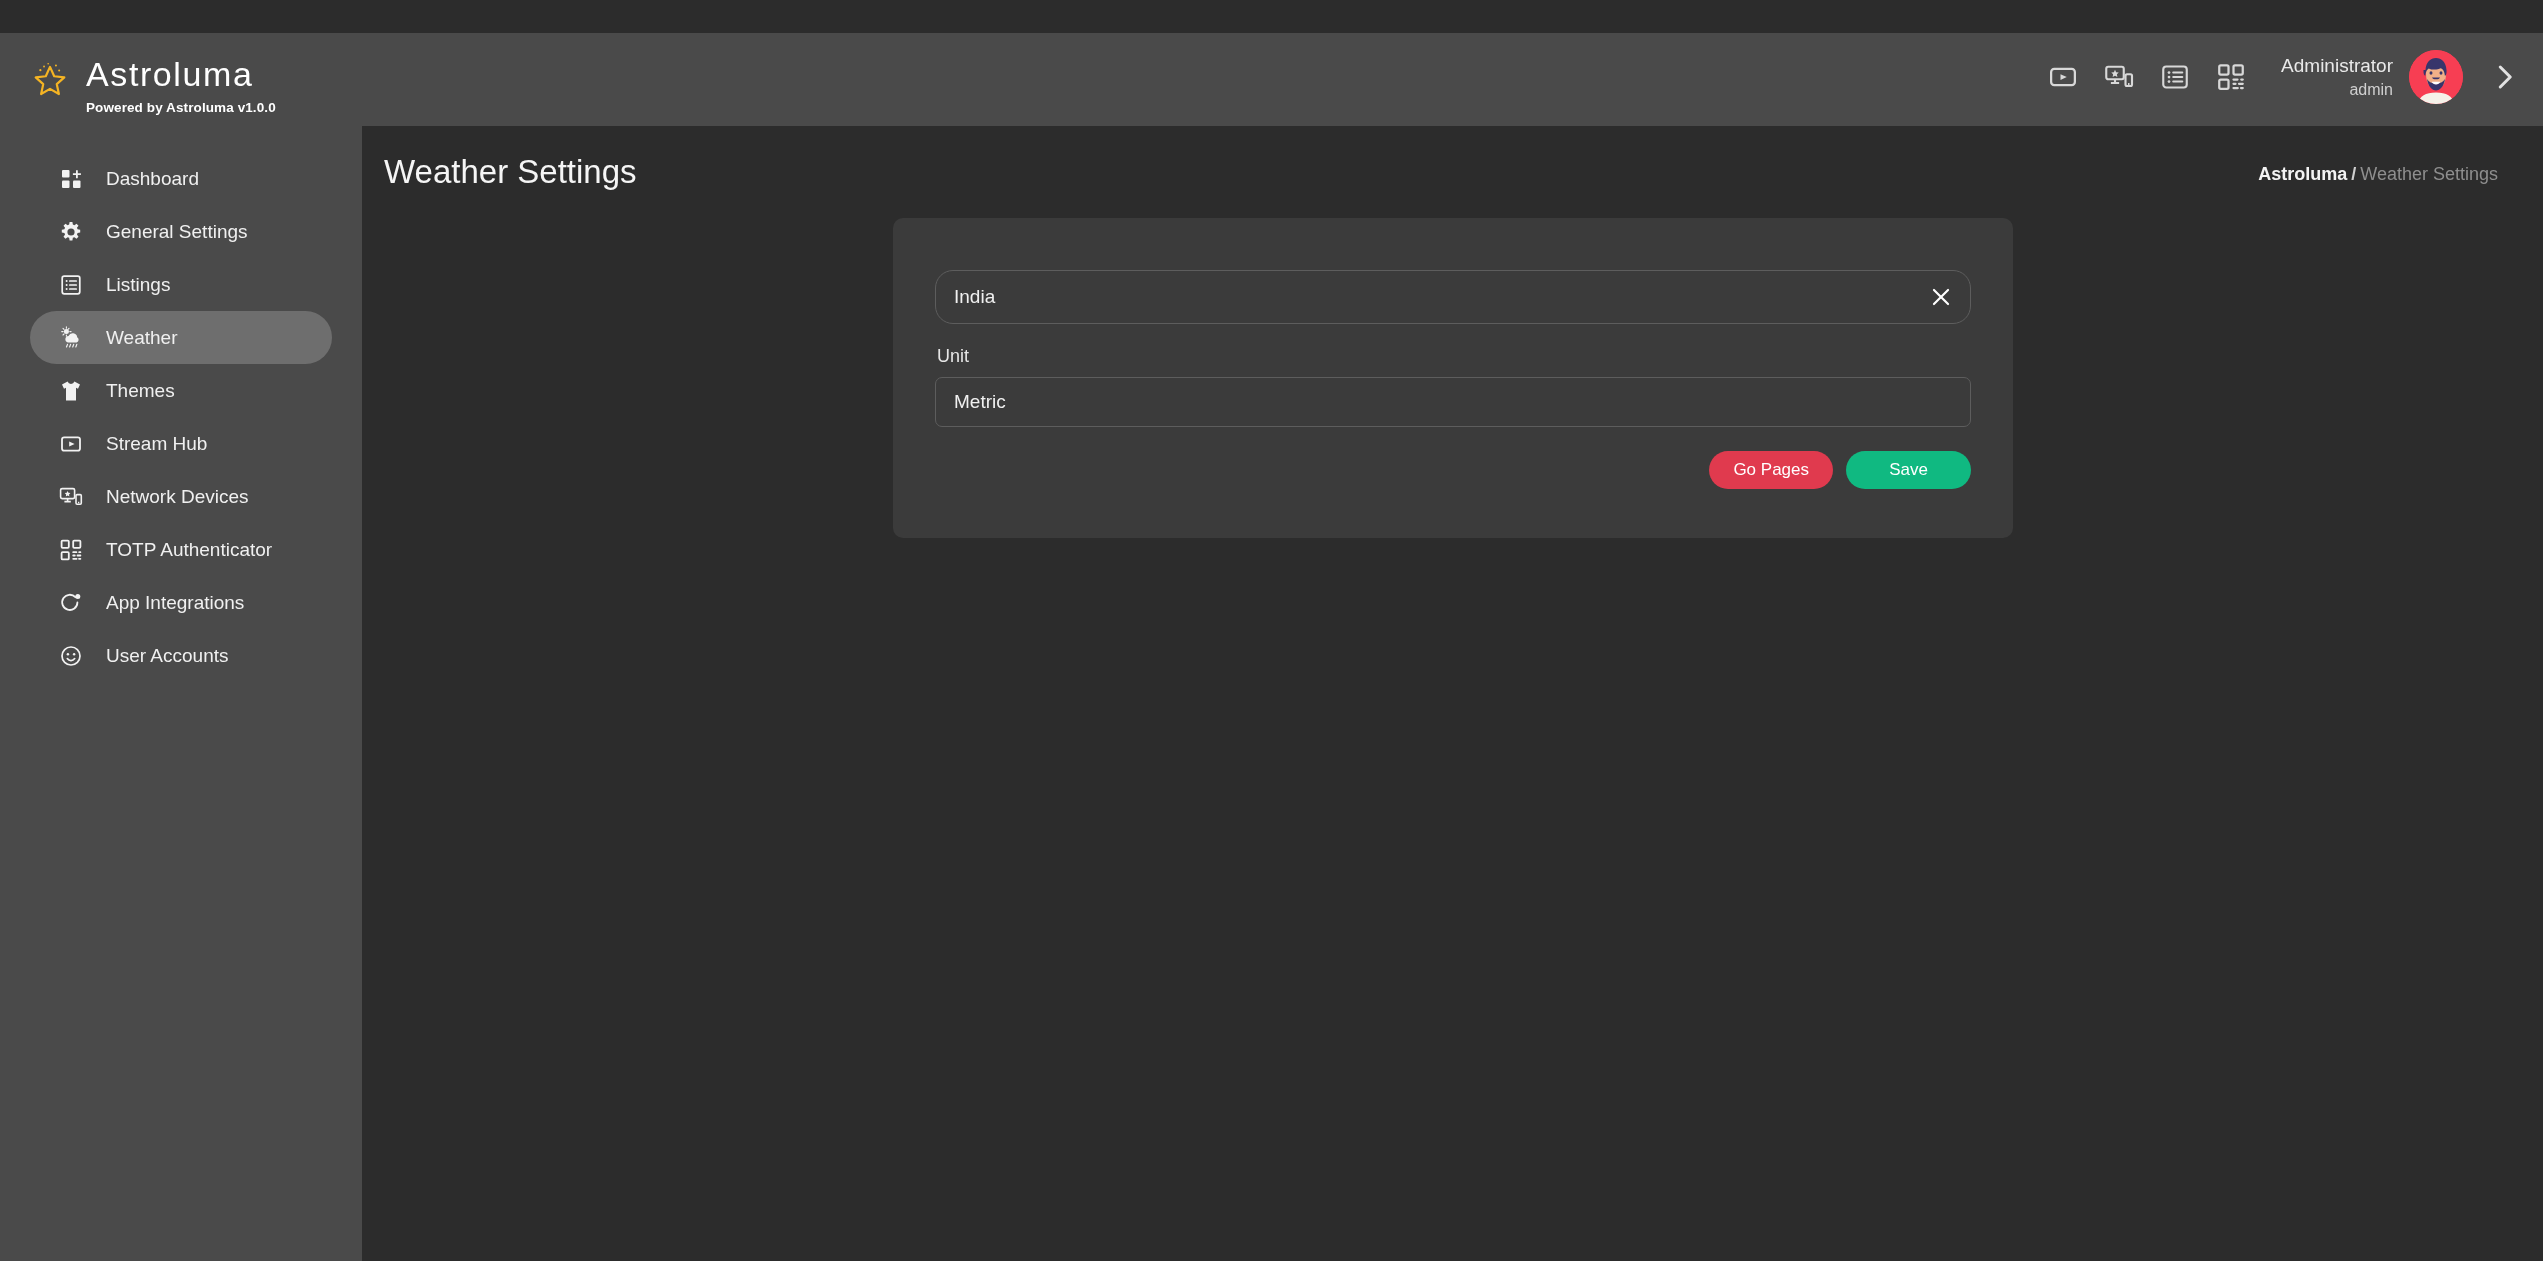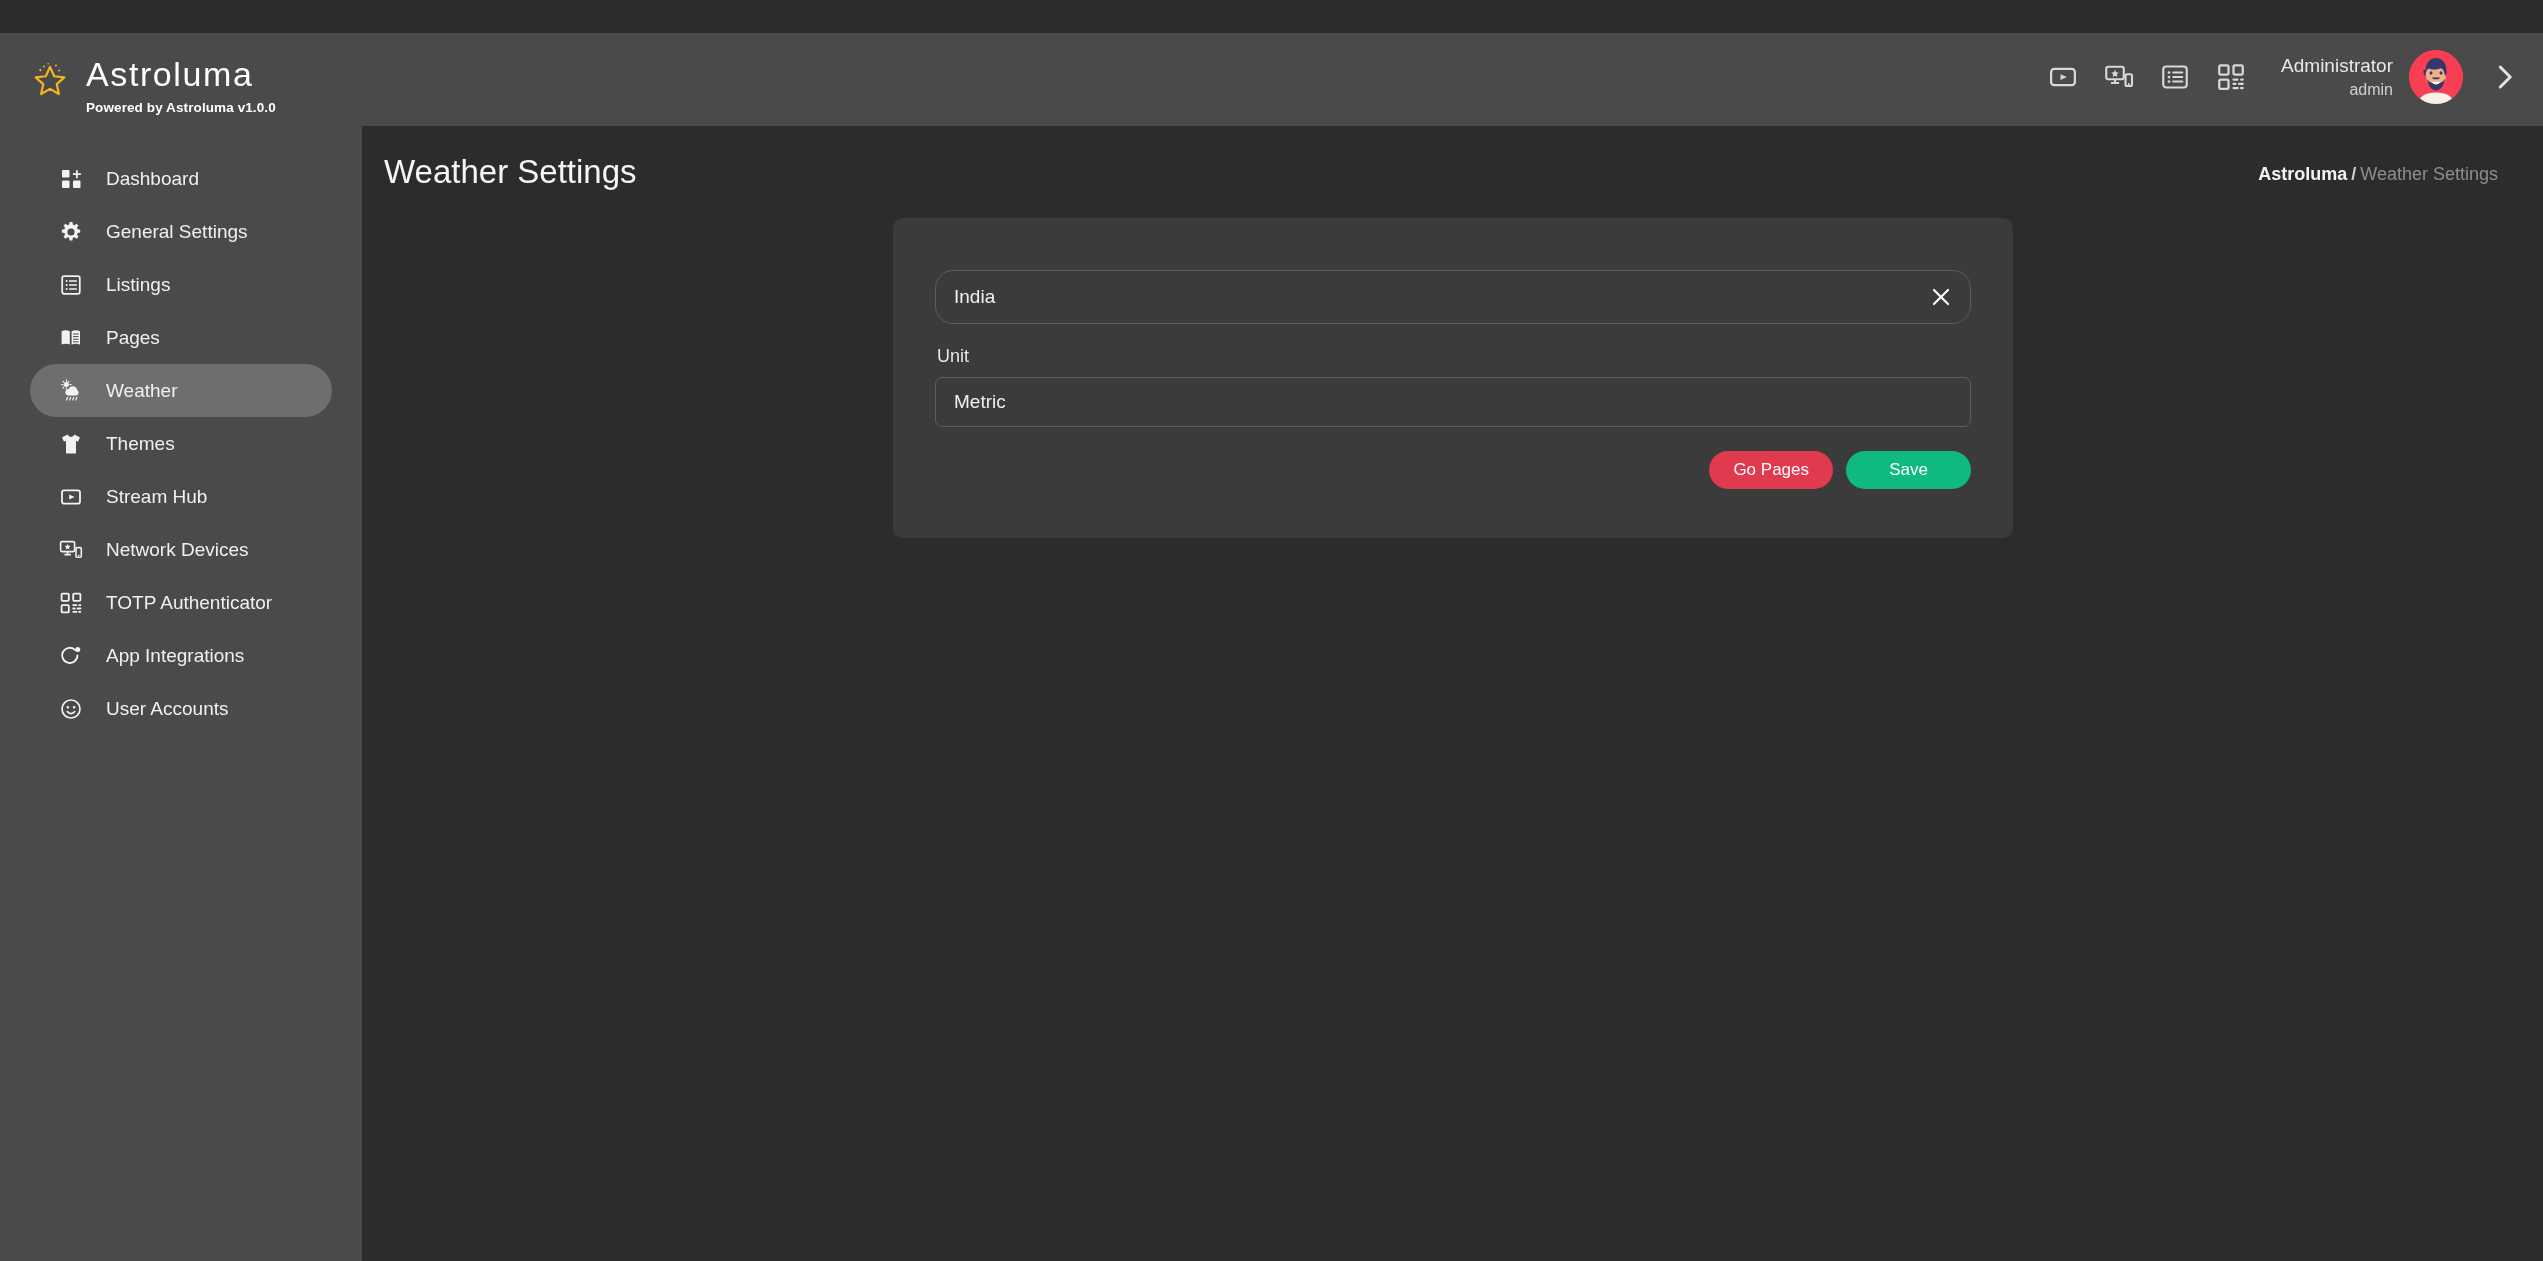--- a/index.html
+++ b/index.html
@@ -368,30 +368,20 @@
           <rect x="3.2" y="3.2" width="17.6" height="17.6" rx="2"></rect>
           <circle cx="7.6" cy="8" r="1" fill="currentColor" stroke="none"></circle>
           <circle cx="7.6" cy="12" r="1" fill="currentColor" stroke="none"></circle>
           <circle cx="7.6" cy="16" r="1" fill="currentColor" stroke="none"></circle>
           <path d="M10.8 8 h6.4 M10.8 12 h6.4 M10.8 16 h6.4" stroke-linecap="round"></path>
         </svg>
       </span>
       <span class="nav-label">Listings</span>
     </div>
 
-    <div class="nav-item">
-      <span class="nav-ico">
-        <svg viewBox="0 0 24 24" width="24" height="24" fill="currentColor">
-          <path d="M2.6 5.2 c2.6 -1.3 5.6 -1.3 8.2 0 v13.4 c-2.6 -1.3 -5.6 -1.3 -8.2 0 Z"></path>
-          <path d="M12.6 5.2 c2.6 -1.3 5.8 -1.3 8.4 0 v13.4 c-2.6 -1.3 -5.8 -1.3 -8.4 0 Z"></path>
-          <path d="M14.4 8 h4.8 M14.4 10.6 h4.8 M14.4 13.2 h4.8 M14.4 15.8 h4.8" stroke="#4a4a4a" stroke-width="1" stroke-linecap="round"></path>
-        </svg>
-      </span>
-      <span class="nav-label">Pages</span>
-    </div>
 
     <div class="nav-item active">
       <span class="nav-ico">
         <svg viewBox="0 0 24 24" width="24" height="24" fill="currentColor">
           <circle cx="7.4" cy="5.6" r="2.5"></circle>
           <path d="M7.4 0.9 v1.4 M7.4 9 v1.3 M2.7 5.6 h1.4 M10.8 5.6 h1.3 M4 2.3 l1 1 M10 2.3 l-1 1 M4 9 l1 -1" stroke="currentColor" stroke-width="1.1" stroke-linecap="round"></path>
           <path d="M9 16.6 a3.4 3.4 0 0 1 0.5 -6.7 a4.6 4.6 0 0 1 8.7 1.3 a3 3 0 0 1 -0.6 5.4 Z"></path>
           <path d="M8.5 18.4 l-1 2.6 M11.6 18.4 l-1 2.6 M14.7 18.4 l-1 2.6 M17.8 18.4 l-1 2.6" stroke="currentColor" stroke-width="1.2" stroke-linecap="round"></path>
         </svg>
       </span>

